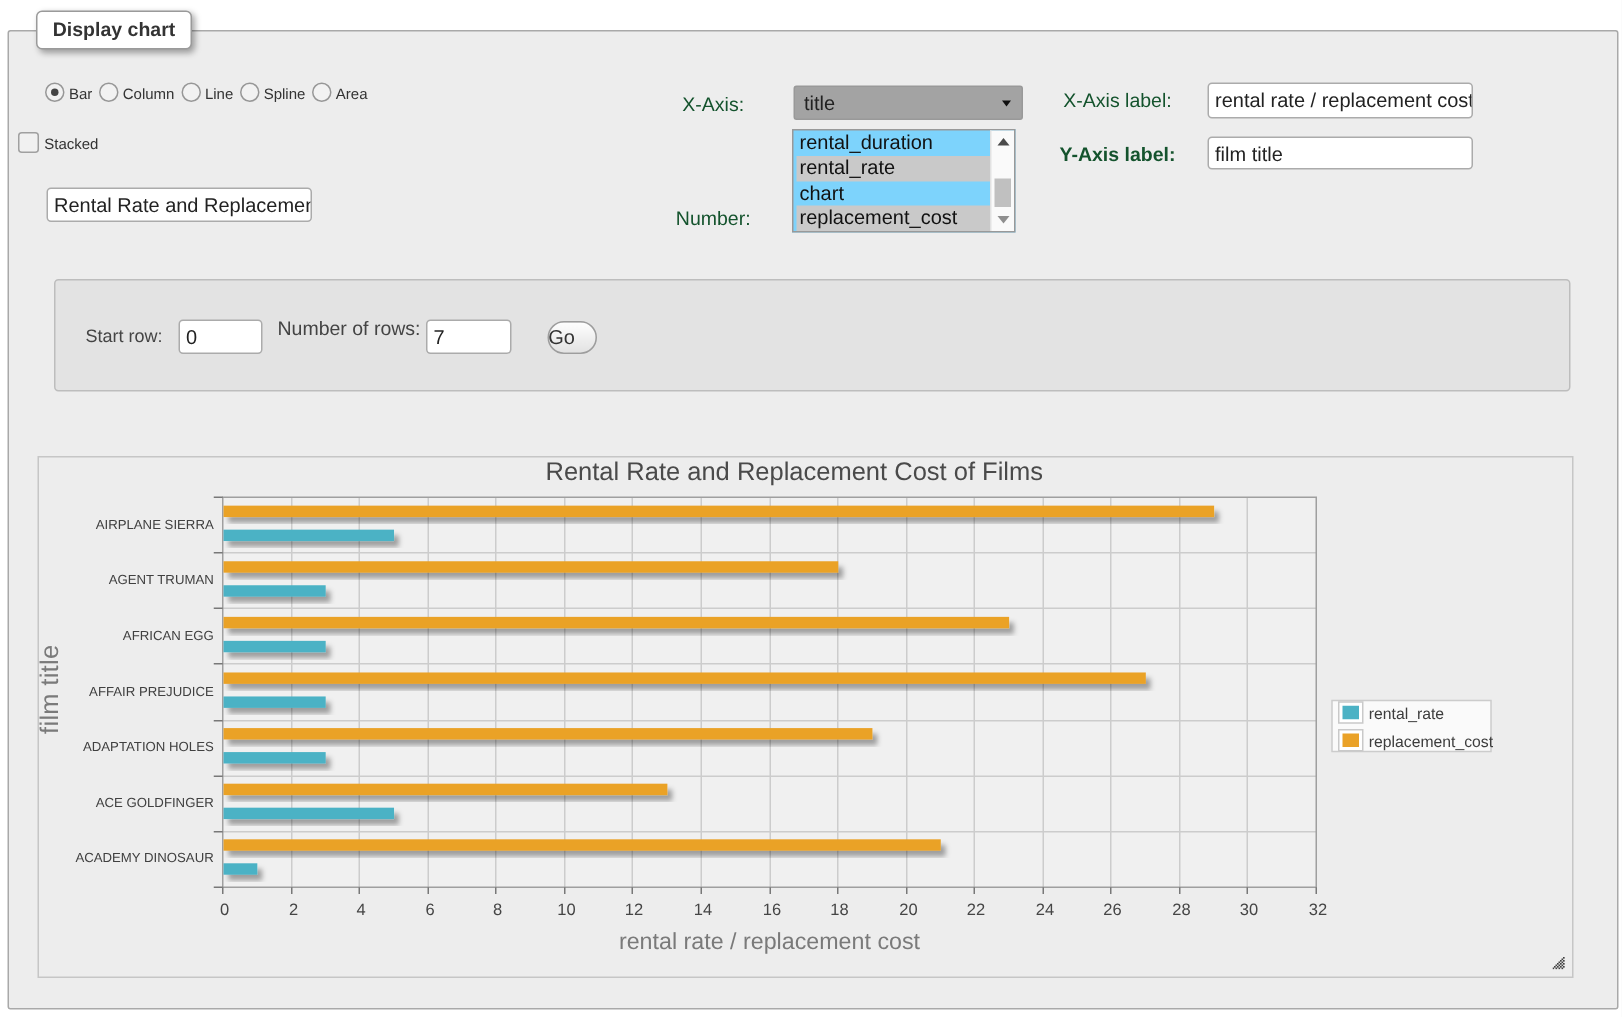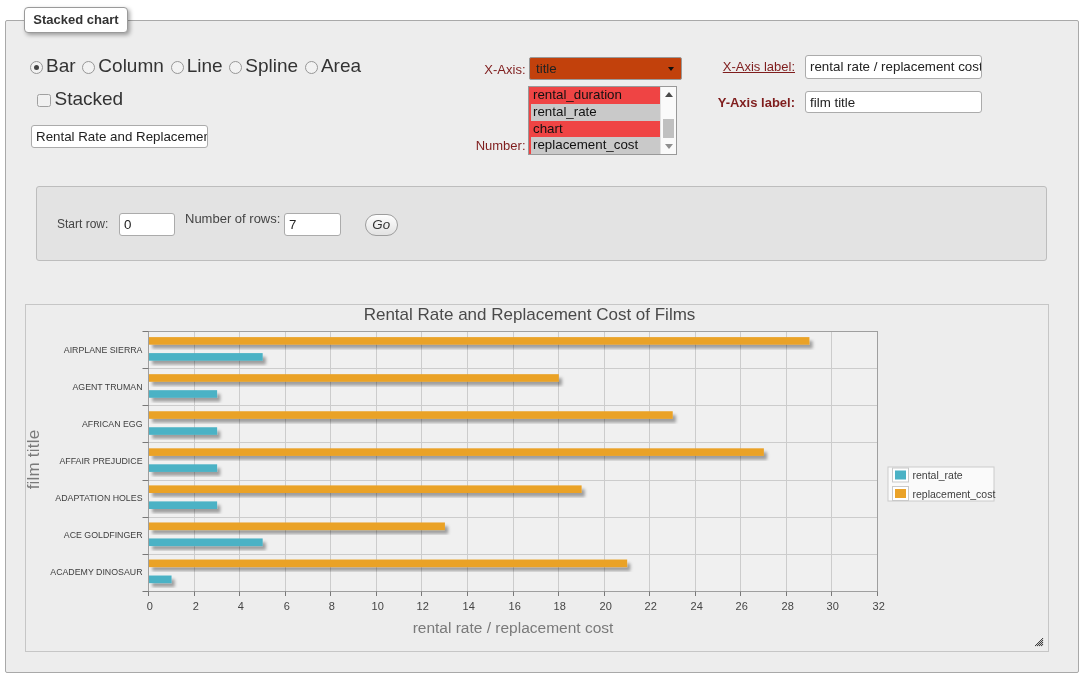--- a/index.html
+++ b/index.html
@@ -1,62 +1,62 @@
 <!DOCTYPE html>
 <html><head><meta charset="utf-8"><title>Display chart</title>
 <style>
 * { margin:0; padding:0; box-sizing:border-box; }
 html,body { width:1081px; height:681px; background:#fff; font-family:"Liberation Sans", sans-serif; position:relative; overflow:hidden; }
 .abs { position:absolute; }
 .fieldset { left:5px; top:19.5px; width:1074px; height:653.5px; background:#ededed; border:1px solid #a9a9a9; border-radius:2px; }
 .legendbox { left:24px; top:7px; width:104px; height:26px; background:#fff; border:1px solid #9a9a9a; border-radius:4px; box-shadow:2px 2px 4px rgba(0,0,0,0.35); font-weight:bold; font-size:13px; color:#333; text-align:center; line-height:24px; }
-.ctl { font-size:19px; color:#333; white-space:nowrap; }
+.ctl { font-size:10px; color:#333; white-space:nowrap; }
 .radio { display:inline-block; width:13px; height:13px; border:1px solid #979797; border-radius:50%; background:#f2f2f2; position:relative; vertical-align:-2px; margin-right:3px; }
 .radio .dot { position:absolute; left:3px; top:3px; width:5px; height:5px; border-radius:50%; background:#444; }
 .checkbox { display:inline-block; width:13.5px; height:13.5px; border:1px solid #a0a0a0; border-radius:2.5px; background:#f1f1f1; vertical-align:-2px; margin-right:4px; }
 .tinput { background:#fff; border:1px solid #ababab; border-radius:3px; font-size:13.3333px; color:#222; padding:0 4px; line-height:21px; white-space:nowrap; overflow:hidden; }
-.sel { background:#c2410c; border:1px solid #999; border-radius:2px; font-size:13.3333px; color:#222; padding:0 6px; line-height:21px; }
+.sel { background:#a3a3a3; border:1px solid #999; border-radius:2px; font-size:13.3333px; color:#222; padding:0 6px; line-height:21px; }
 .sel .arr { position:absolute; right:7.5px; top:9px; width:0; height:0; border-left:3.7px solid transparent; border-right:3.7px solid transparent; border-top:4.8px solid #101010; }
-.lbl { font-size:13px; color:#7f1d1d; text-align:right; }
-.listbox { left:528px; top:86px; width:149px; height:69px; background:#ef4444; border:1px solid #999; font-size:13.3333px; color:#111; }
+.lbl { font-size:13px; color:#14532d; text-align:center; }
+.listbox { left:528px; top:86px; width:149px; height:69px; background:#7dd3fc; border:1px solid #999; font-size:13.3333px; color:#111; }
 .listbox .it { height:16.8px; line-height:16.8px; margin-left:2px; padding-left:2px; white-space:nowrap; }
 .listbox .sel-it { background:#c9c9c9; }
 .sbar { position:absolute; right:0; top:0; width:16px; height:67px; background:#fafafa; border-left:1px solid #e2e2e2; }
 .sbar .up, .sbar .dn { position:absolute; left:4px; width:0; height:0; border-left:4px solid transparent; border-right:4px solid transparent; }
 .sbar .up { top:5px; border-bottom:5.5px solid #4a4a4a; }
 .sbar .dn { bottom:5px; border-top:5.5px solid #8f8f8f; }
 .sbar .thumb { position:absolute; left:2px; top:32px; width:11px; height:19px; background:#c0c0c0; }
 .toolbar { left:36px; top:186px; width:1011px; height:75px; background:#e3e3e3; border:1px solid #bdbdbd; border-radius:3px; font-size:13.3333px; color:#444; }
-.gobtn { left:364.5px; top:213.5px; width:33.5px; height:22.5px; border:1px solid #9d9d9d; border-radius:11.5px; background:linear-gradient(#fefefe,#e2e2e2); font-size:13.3333px; color:#333; text-align:center; line-height:20.5px;font-style:italic; }
+.gobtn { left:364.5px; top:213.5px; width:33.5px; height:22.5px; border:1px solid #9d9d9d; border-radius:11.5px; background:linear-gradient(#fefefe,#e2e2e2); font-size:13.3333px; color:#333; text-align:left; line-height:20.5px; }
 .chartbox { left:25px; top:304px; width:1024px; height:348px; border:1px solid #c6c6c6; }
 </style></head>
 <body>
 <div class="abs fieldset"></div>
-<div class="abs legendbox">Stacked chart</div>
+<div class="abs legendbox">Display chart</div>
 
 <div class="abs ctl" style="left:30px;top:55px;"><span class="radio"><span class="dot"></span></span><span style="margin-right:1.5px;">Bar</span> <span class="radio"></span><span style="margin-right:1.5px;">Column</span> <span class="radio"></span><span style="margin-right:1.5px;">Line</span> <span class="radio"></span><span style="margin-right:1.5px;">Spline</span> <span class="radio"></span><span>Area</span></div>
-<div class="abs ctl" style="left:37px;top:88px;"><span class="checkbox"></span>Stacked</div>
+<div class="abs ctl" style="left:12px;top:88px;"><span class="checkbox"></span>Stacked</div>
 <div class="abs tinput" style="left:31px;top:125px;width:177px;height:23px;">Rental Rate and Replacement Cost of Films</div>
 
 <div class="abs lbl" style="left:425.5px;top:61.5px;width:100px;">X-Axis:</div>
 <div class="abs sel" style="left:529px;top:57px;width:153px;height:23px;">title<span class="arr"></span></div>
 <div class="abs listbox">
   <div class="it">rental_duration</div>
   <div class="it sel-it">rental_rate</div>
   <div class="it">chart</div>
   <div class="it sel-it">replacement_cost</div>
   <div class="sbar">
       <span class="up"></span>
       <span class="thumb"></span>
       <span class="dn"></span>
     </div>
 </div>
 <div class="abs lbl" style="left:425.5px;top:138px;width:100px;">Number:</div>
 
-<div class="abs lbl" style="left:695px;top:59px;width:100px;text-decoration:underline;">X-Axis label:</div>
+<div class="abs lbl" style="left:695px;top:59px;width:100px;">X-Axis label:</div>
 <div class="abs tinput" style="left:805px;top:55px;width:177px;height:23.5px;line-height:22px;">rental rate / replacement cost</div>
 <div class="abs lbl" style="left:695px;top:95px;width:100px;font-weight:bold;">Y-Axis label:</div>
 <div class="abs tinput" style="left:805px;top:91px;width:177px;height:22px;">film title</div>
 
 <div class="abs toolbar"></div>
 <div class="abs" style="left:57px;top:216.5px;font-size:12px;color:#444;">Start row:</div>
 <div class="abs tinput" style="left:119px;top:213px;width:56px;height:23px;">0</div>
 <div class="abs" style="left:185px;top:211px;font-size:13px;color:#444;">Number of rows:</div>
 <div class="abs tinput" style="left:284px;top:213px;width:57px;height:23px;">7</div>
 <div class="abs gobtn">Go</div>

